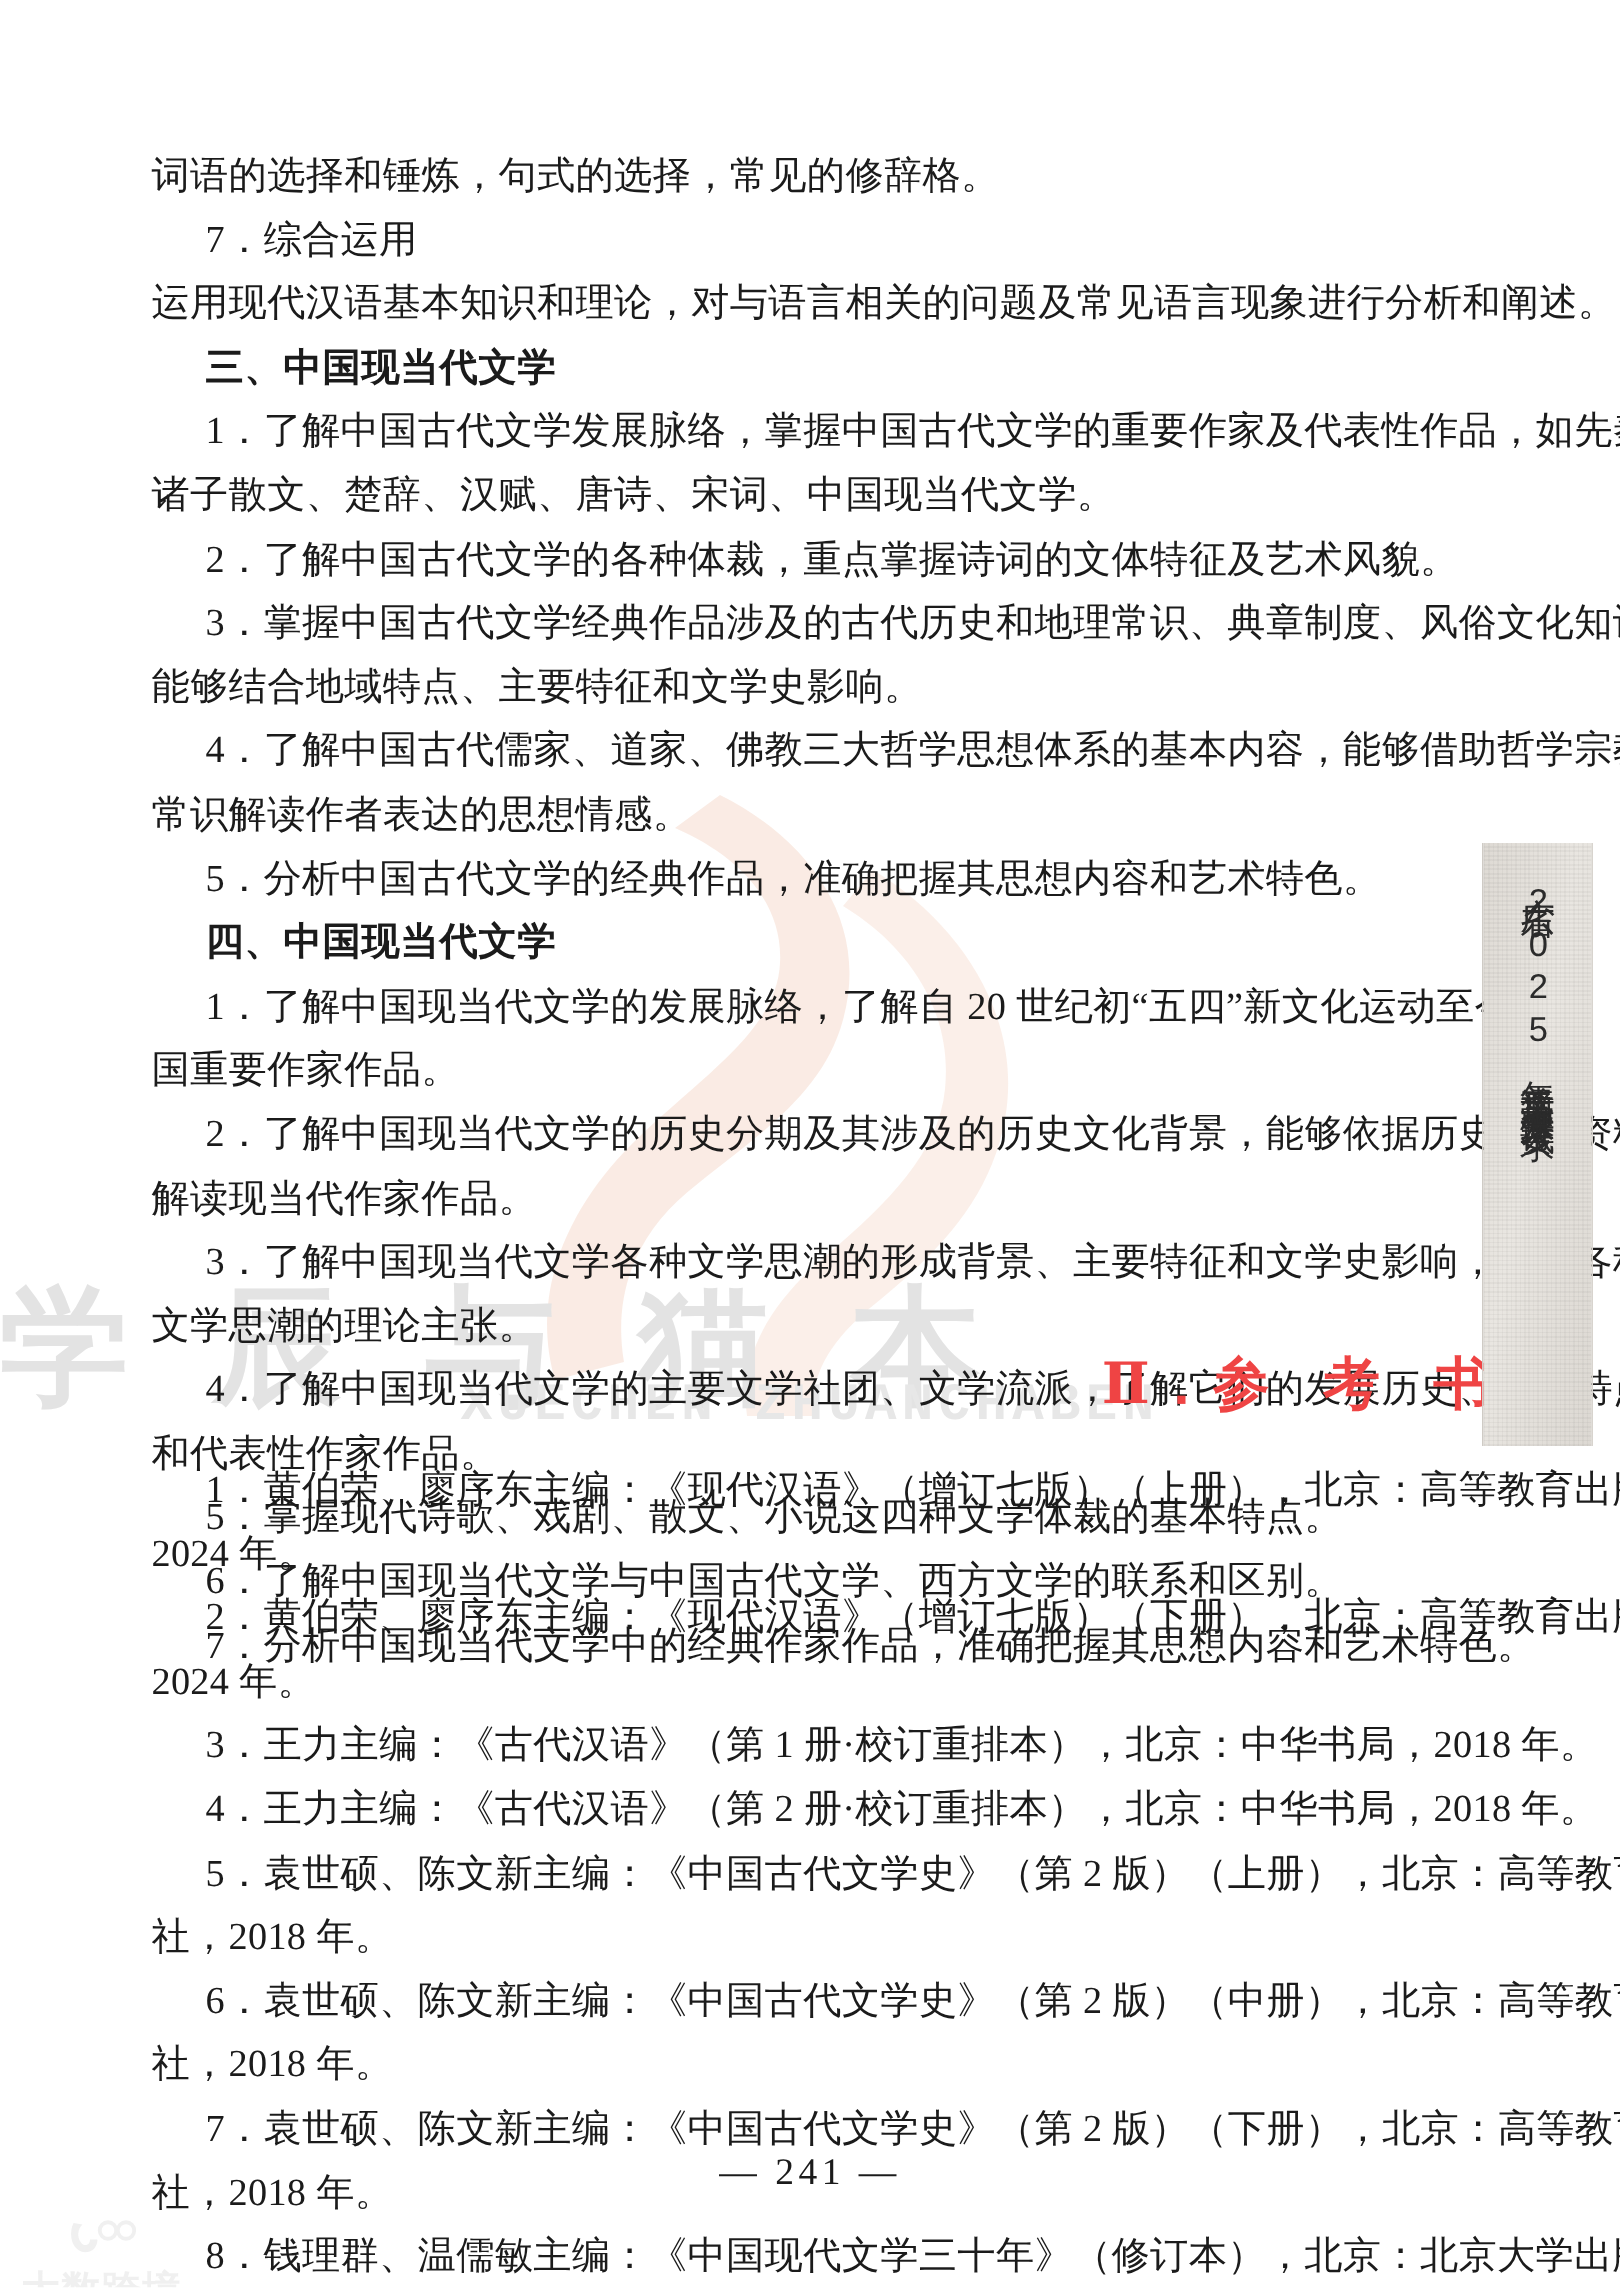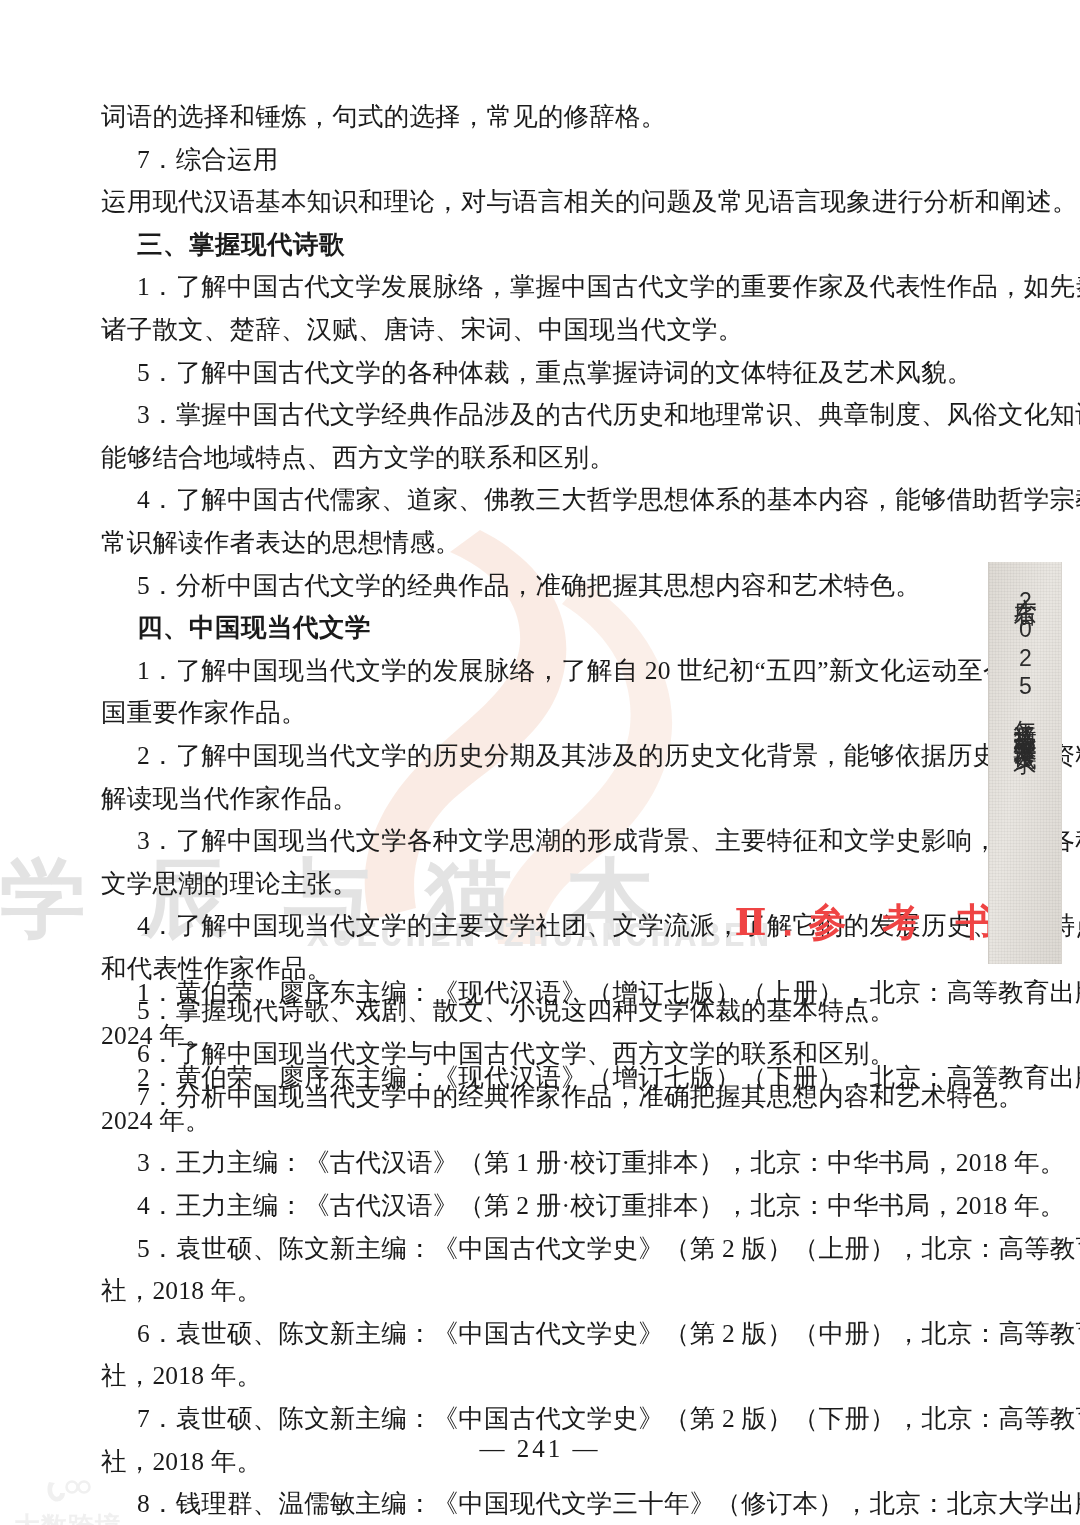--- a/index.html
+++ b/index.html
@@ -197,26 +197,26 @@
       </svg>
     </div>
     <div class="wm-cn">学 辰 与 猫 本</div>
     <div class="wm-en">XUECHEN ZHUANCHABEN</div>
   </div>
 
   <div class="column" id="body-column">
       <div class="line hang">词语的选择和锤炼，句式的选择，常见的修辞格。</div>
       <div class="line ind">7．综合运用</div>
       <div class="line hang">运用现代汉语基本知识和理论，对与语言相关的问题及常见语言现象进行分析和阐述。</div>
-      <div class="line sec">三、掌握现代诗歌</div>
+      <div class="line sec">三、中国现当代文学</div>
       <div class="line ind">1．了解中国古代文学发展脉络，掌握中国古代文学的重要作家及代表性作品，如先秦</div>
       <div class="line hang">诸子散文、楚辞、汉赋、唐诗、宋词、中国现当代文学。</div>
-      <div class="line ind">5．了解中国古代文学的各种体裁，重点掌握诗词的文体特征及艺术风貌。</div>
+      <div class="line ind">2．了解中国古代文学的各种体裁，重点掌握诗词的文体特征及艺术风貌。</div>
       <div class="line ind">3．掌握中国古代文学经典作品涉及的古代历史和地理常识、典章制度、风俗文化知识，</div>
-      <div class="line hang">能够结合地域特点、西方文学的联系和区别。</div>
+      <div class="line hang">能够结合地域特点、主要特征和文学史影响。</div>
       <div class="line ind">4．了解中国古代儒家、道家、佛教三大哲学思想体系的基本内容，能够借助哲学宗教</div>
       <div class="line hang">常识解读作者表达的思想情感。</div>
       <div class="line ind">5．分析中国古代文学的经典作品，准确把握其思想内容和艺术特色。</div>
       <div class="line sec">四、中国现当代文学</div>
       <div class="line ind">1．了解中国现当代文学的发展脉络，了解自 20 世纪初“五四”新文化运动至今的中</div>
       <div class="line hang">国重要作家作品。</div>
       <div class="line ind">2．了解中国现当代文学的历史分期及其涉及的历史文化背景，能够依据历史文化资料</div>
       <div class="line hang">解读现当代作家作品。</div>
       <div class="line ind">3．了解中国现当代文学各种文学思潮的形成背景、主要特征和文学史影响，了解各种</div>
       <div class="line hang">文学思潮的理论主张。</div>

